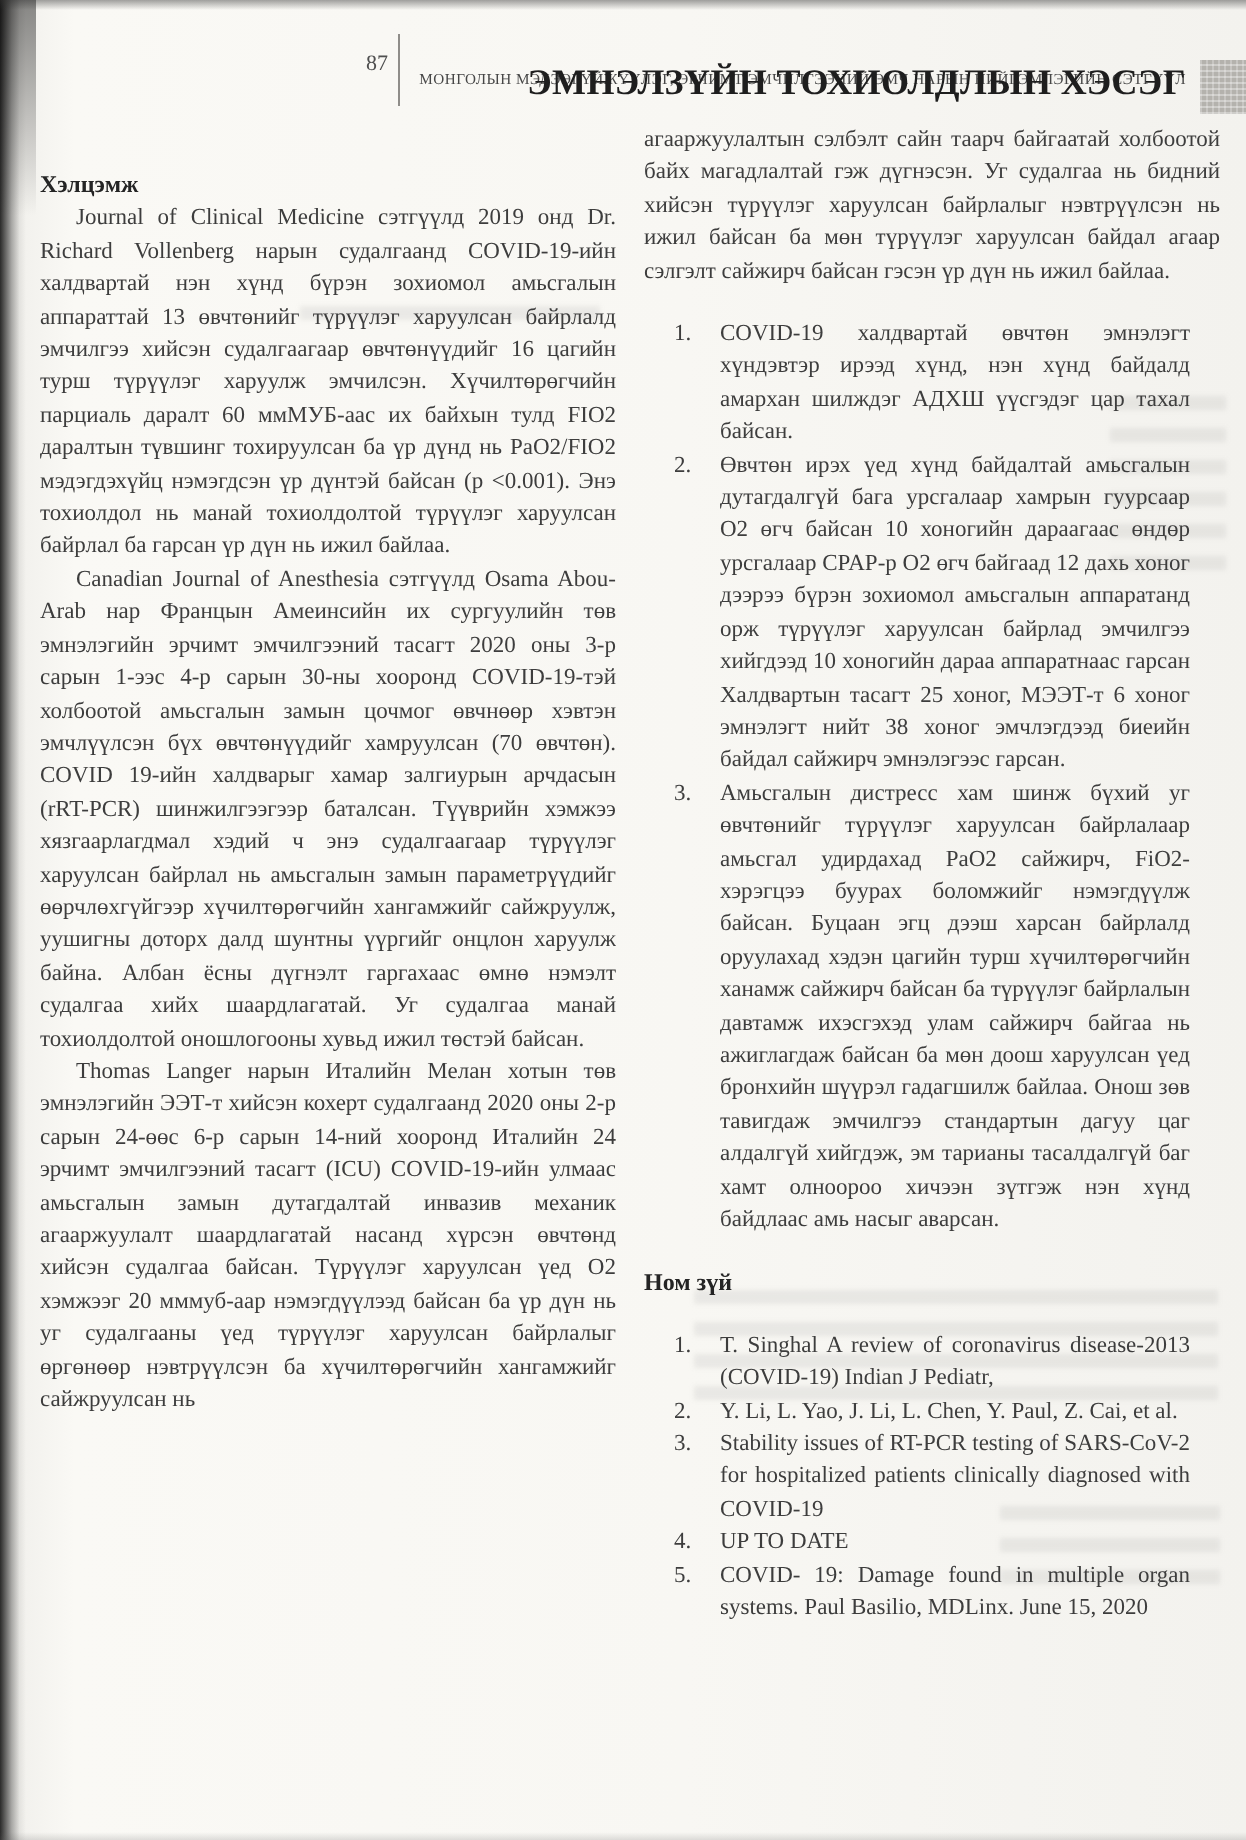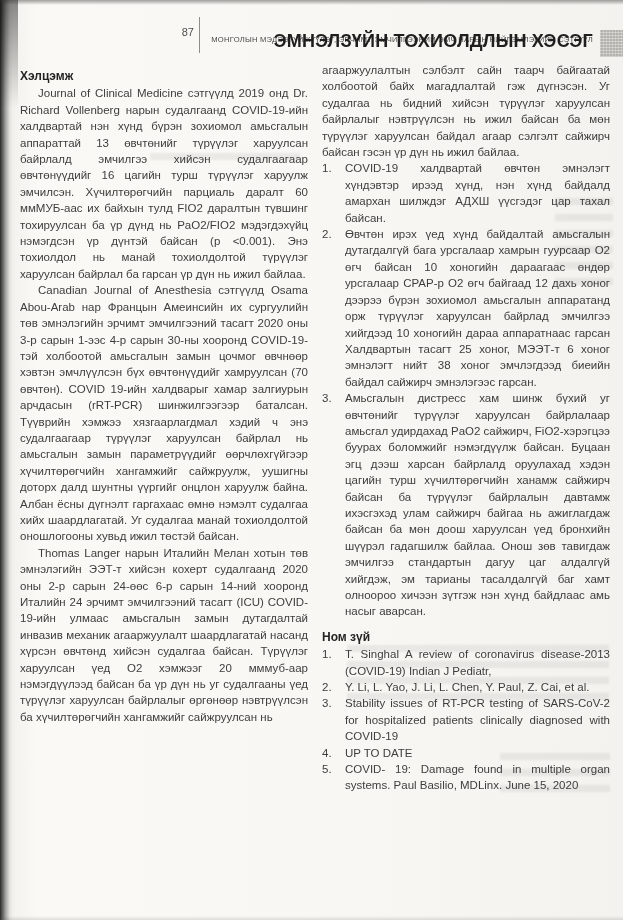--- a/index.html
+++ b/index.html
@@ -2,21 +2,21 @@
 <html><head>
 <meta charset="utf-8">
 <style>
   html,body { margin:0; padding:0; background:#d8d7d4; }
   .page {
     position:relative;
     width:623px; height:920px;
     margin:0 auto;
     background:linear-gradient(90deg,#efeeea 0%,#faf9f5 6%,#f8f7f3 55%,#f3f2ee 100%);
     overflow:hidden;
-    font-family:Liberation Sans, sans-serif;
+    font-family:Liberation Serif, serif;
   }
   
   .edge-left {
     position:absolute; left:0; top:0; width:13px; height:100%;
     background:linear-gradient(90deg, rgba(15,15,15,0.88) 0%, rgba(60,60,60,0.40) 45%, rgba(120,120,120,0.12) 75%, transparent 100%);
   }
   .edge-left-top {
     position:absolute; left:0; top:0; width:18px; height:120px;
     background:linear-gradient(180deg, rgba(0,0,0,0.45), transparent 90%);
   }
@@ -57,24 +57,24 @@
     background:#b4b2ad;
     background-image:repeating-linear-gradient(0deg, rgba(255,255,255,0.35) 0 1px, transparent 1px 3px),
                      repeating-linear-gradient(90deg, rgba(255,255,255,0.25) 0 1px, transparent 1px 3px);
   }
   
   .col { position:absolute; top:62px; width:288px; font-size:11.5px; line-height:16.4px; color:#3d3d3d; text-align:justify; }
   .col-left  { left:20px; }
   .col-right { left:322px; }
   .col p { margin:0; }
   .col p.indent { text-indent:18px; }
-  .sec-heading { font-size:12px; font-weight:bold; color:#242424; margin:6px 0 1px 0; text-align:left; }
+  .sec-heading { font-size:12px; font-weight:bold; color:#242424; margin:22px 0 1px 0; text-align:left; }
   .col-right .sec-heading.first { margin-top:17px; }
   .col-right .sec-heading.refs  { margin-top:9px; }
-  ol.numlist { margin:0; padding:0 0 0 23px; list-style:none; counter-reset:num; }
+  ol.numlist { margin:15px; padding:0 0 0 23px; list-style:none; counter-reset:num; }
   ol.numlist li { counter-increment:num; position:relative; text-align:justify; }
   ol.numlist li::before { content:counter(num) "."; position:absolute; left:-23px; top:0; }
 </style>
 </head>
 <body>
 
 <div class="page">
 
   <div class="edge-left"></div>
   <div class="edge-left-top"></div>

